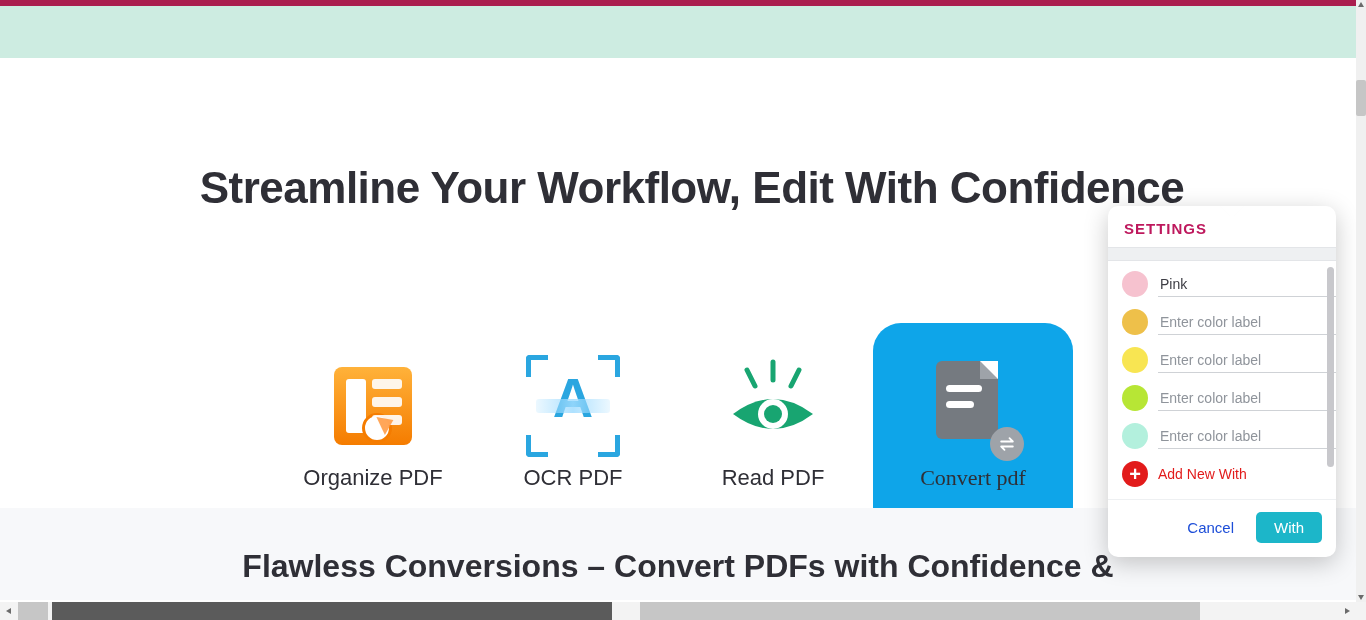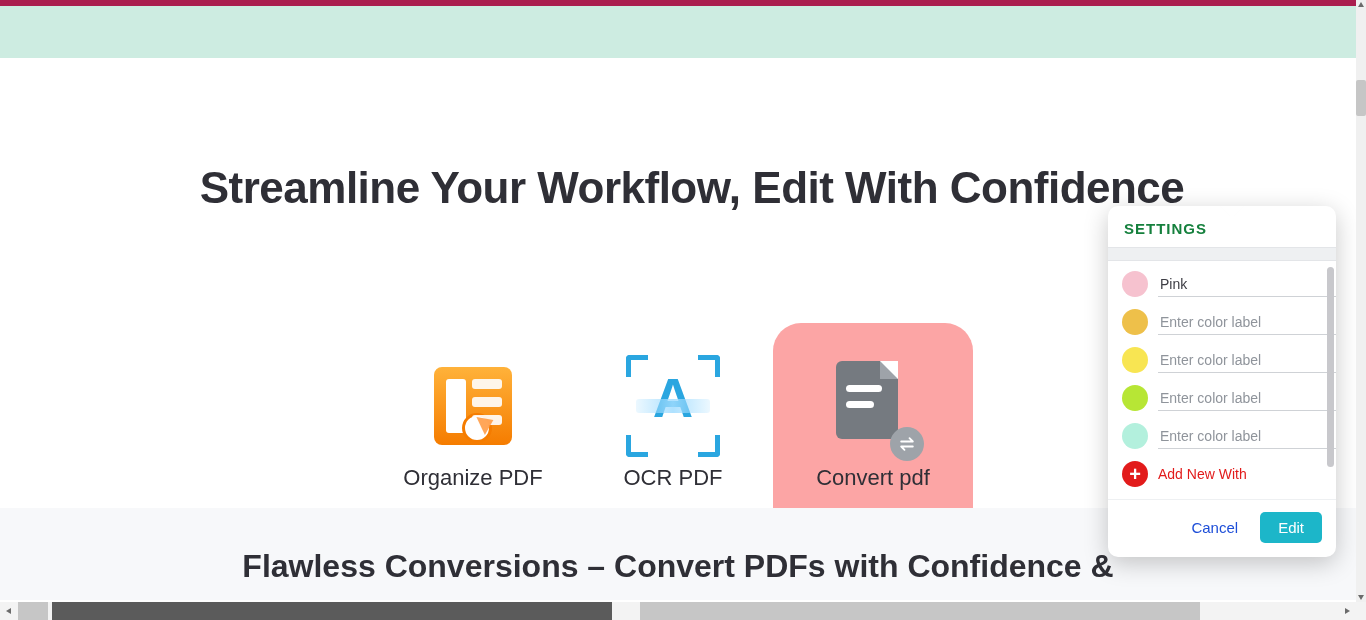--- a/index.html
+++ b/index.html
@@ -6,21 +6,21 @@
   html, body { width: 1366px; height: 620px; overflow: hidden; font-family: Arial, Helvetica, sans-serif; background:#fff; }
   
   .strip-crimson { position:absolute; top:0; left:0; right:10px; height:6px; background:#aa1e4e; }
   .strip-mint { position:absolute; top:6px; left:0; right:10px; height:52px; background:#cdece1; }
   .content { position:absolute; top:58px; left:0; right:10px; bottom:18px; background:#fff; }
 
   .heading { position:absolute; top:105px; left:0; right:0; text-align:center; font-size:44px; font-weight:800; color:#2f2f36; letter-spacing:-0.5px;margin-left:28px; }
 
   .cards-row { position:absolute; top:265px; left:0; right:10px; display:flex; justify-content:center; gap:0; }
   .card { width:200px; height:215px; display:flex; flex-direction:column; align-items:center; justify-content:flex-start; padding-top:28px; cursor:pointer; }
-  .card.selected { background:#fca5a5; border-radius:28px; }
+  .card.selected { background:#0ea5e9; border-radius:28px;font-family:Liberation Serif, serif; }
   .icon-wrap { width:110px; height:110px; display:flex; align-items:center; justify-content:center; position:relative; }
   .card-label { margin-top:4px; font-size:22px; color:#2f2f36; font-weight:500; }
 
   
   .org-box { width:78px; height:78px; border-radius:8px; background:linear-gradient(#ffb23a,#f57c00); position:relative; }
   .org-box:before { content:""; position:absolute; left:12px; top:12px; width:20px; height:54px; background:#fff; border-radius:3px; }
   .org-box:after { content:""; position:absolute; right:10px; top:12px; width:30px; height:10px; background:#fff; border-radius:3px; box-shadow:0 18px 0 #fff, 0 36px 0 #fff; opacity:0.9; }
   .org-circle { position:absolute; left:28px; top:46px; width:30px; height:30px; border-radius:50%; background:#fff; border:3px solid #f57c00; }
   .org-cursor { position:absolute; left:62px; top:62px; width:0; height:0; border-left:14px solid rgba(255,150,60,.85); border-top:10px solid transparent; border-bottom:10px solid transparent; transform:rotate(-25deg); }
 
@@ -53,21 +53,21 @@
   .section2 { position:absolute; top:508px; left:0; right:10px; height:92px; background:#f7f8fa; display:flex; align-items:flex-start; justify-content:center; padding-top:40px; }
   .section2 h2 { font-size:32px; font-weight:800; color:#2f2f36; text-align:center; }
 
   
   .fab { position:absolute; right:40px; top:360px; width:84px; height:84px; border-radius:50%; background:#5fc29a; display:flex; align-items:center; justify-content:center; cursor:pointer; }
   .fab svg { stroke:#fff; stroke-width:6; fill:none; stroke-linecap:round; stroke-linejoin:round; }
 
   
   .popover { position:absolute; top:206px; right:30px; width:228px; background:#fff; border-radius:10px; box-shadow:0 6px 24px rgba(0,0,0,.22); overflow:hidden; }
   .popover:before { content:""; position:absolute; top:-8px; right:96px; width:16px; height:16px; background:#fff; transform:rotate(45deg); box-shadow:-2px -2px 4px rgba(0,0,0,.06); }
-  .pop-header { padding:14px 16px 10px; font-size:15px; font-weight:800; color:#15803d; letter-spacing:1px; }
+  .pop-header { padding:14px 16px 10px; font-size:15px; font-weight:800; color:#be185d; letter-spacing:1px; }
   .pop-divider { height:14px; background:#eef0f2; border-top:1px solid #e3e5e8; border-bottom:1px solid #e3e5e8; }
   .pop-body { position:relative; padding:4px 6px 6px 12px; }
   .pop-scroll { position:absolute; top:6px; right:2px; width:7px; height:200px; background:#c8c8cc; border-radius:4px; }
   .color-row { display:flex; align-items:center; gap:10px; padding:6px 10px 6px 2px; }
   .swatch { width:26px; height:26px; border-radius:50%; flex:0 0 26px; }
   .sw-pink{background:#f6c2cf}
   .sw-gold{background:#eec04a}
   .sw-yellow{background:#f8e552}
   .sw-lime{background:#b7e635}
   .sw-mint{background:#b3f0dd}
@@ -117,20 +117,35 @@
         <div class="ocr-corner ocr-tl"></div>
           <div class="ocr-corner ocr-tr"></div>
         <div class="ocr-corner ocr-bl"></div>
           <div class="ocr-corner ocr-br"></div>
         <div class="ocr-A">A</div>
         <div class="ocr-band"></div>
       </div>
       <div class="card-label">OCR PDF</div>
     </div>
 
+    <div class="card">
+      <div class="icon-wrap">
+        <svg width="100" height="100" viewBox="0 0 100 100">
+          <g class="eye-rays">
+            <line x1="50" y1="6" x2="50" y2="24"></line>
+            <line x1="24" y1="14" x2="32" y2="30"></line>
+            <line x1="76" y1="14" x2="68" y2="30"></line>
+          </g>
+          <path class="eye-body" d="M10 58 Q50 28 90 58 Q50 88 10 58 Z"></path>
+          <circle class="eye-white" cx="50" cy="58" r="15"></circle>
+          <circle class="eye-pupil" cx="50" cy="58" r="9"></circle>
+        </svg>
+      </div>
+      <div class="card-label">Read PDF</div>
+    </div>
 
     <div class="card selected">
       <div class="icon-wrap">
         <div class="doc">
           <div class="doc-fold"></div>
           <div class="doc-line doc-l1"></div>
           <div class="doc-line doc-l2"></div>
         </div>
         <div class="conv-circle">
           <svg width="20" height="20" viewBox="0 0 24 24">
@@ -181,21 +196,21 @@
       <div class="swatch sw-mint"></div>
       <input class="color-input" placeholder="Enter color label" style="">
     </div>
     <div class="color-row">
       <div class="swatch sw-add">+</div>
       <span class="add-label">Add New With</span>
     </div>
   </div>
   <div class="pop-footer">
     <button class="btn-cancel">Cancel</button>
-    <button class="btn-save">Edit</button>
+    <button class="btn-save">With</button>
   </div>
 </div>
 
 <div class="v-scroll-track"></div>
 <div class="v-scroll-btn vsb-top">
   <svg width="8" height="8" viewBox="0 0 8 8">
       <polygon points="4,1 7,6 1,6"></polygon>
     </svg>
 </div>
 <div class="v-thumb"></div>

